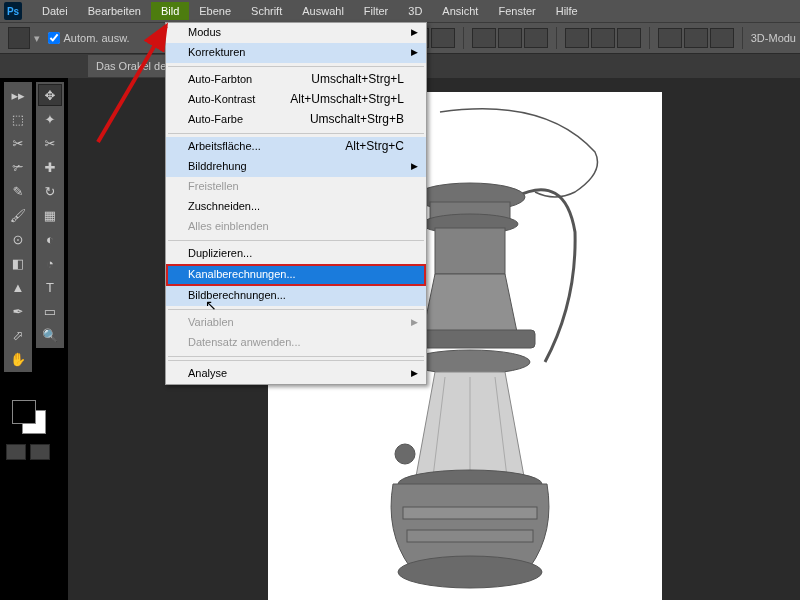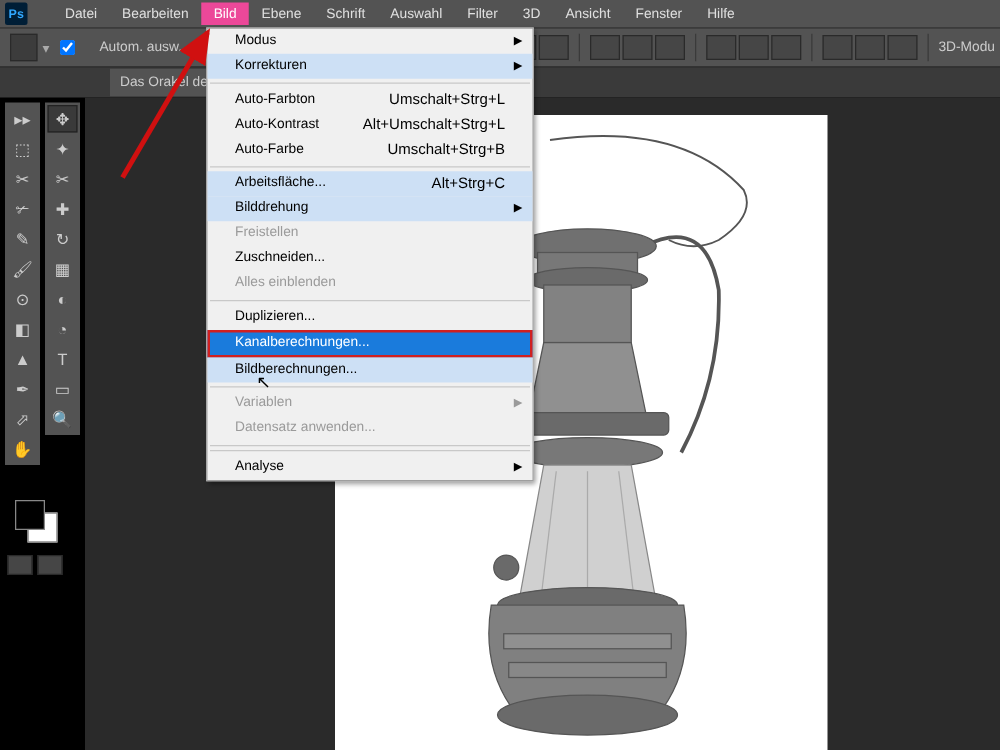--- a/index.html
+++ b/index.html
@@ -1,28 +1,28 @@
 <!DOCTYPE html>
 <html><head>
 <meta charset="utf-8">
 <style>
 * { margin: 0; padding: 0; box-sizing: border-box; font-family: "Segoe UI", Tahoma, sans-serif; font-size: 11px; }
 body { background: #000; width: 800px; height: 600px; overflow: hidden; position: relative; }
 
 
 .menubar { background: #535353; height: 22px; display: flex; align-items: center; padding-left: 4px; color: #e0e0e0; }
-.ps-logo { width: 18px; height: 18px; background: #001e36; color: #31a8ff; font-weight: bold; font-size: 10px; display: flex; align-items: center; justify-content: center; border-radius: 2px; margin-right: 20px; }
+.ps-logo { width: 18px; height: 18px; background: #001e36; color: #31a8ff; font-weight: bold; font-size: 10px; display: flex; align-items: center; justify-content: center; border-radius: 2px; margin-right: 10px; }
 .menu-item { padding: 3px 10px; cursor: default; }
-.menu-item.active { background: #ec4899; color: #fff; }
+.menu-item.active { background: #4d7c0f; color: #fff; }
 
 
 .optionsbar { background: #535353; height: 32px; display: flex; align-items: center; padding-left: 8px; color: #ccc; border-top: 1px solid #3a3a3a; border-bottom: 1px solid #2a2a2a; gap: 8px; }
 .opt-icon { width: 22px; height: 22px; background: #3c3c3c; border: 1px solid #2a2a2a; }
 .opt-arrow { color: #aaa; margin-left: -4px; }
-.opt-chk { display: flex; align-items: center; gap: 20px; }
+.opt-chk { display: flex; align-items: center; gap: 4px; }
 .opt-chk input { width: 12px; height: 12px; }
 .opt-sep { width: 1px; height: 22px; background: #3a3a3a; }
 .opt-btn { width: 24px; height: 20px; border: 1px solid #2a2a2a; background: #464646; }
 .opt-btn-group { display: flex; gap: 2px; }
 
 
 .tabbar { background: #3a3a3a; height: 24px; display: flex; align-items: center; padding-left: 88px; gap: 2px; }
 .tab { background: #535353; color: #ccc; padding: 4px 8px; display: flex; align-items: center; gap: 6px; height: 22px; }
 .tab.active { background: #2a2a2a; }
 .tab-close { color: #aaa; font-size: 12px; }

